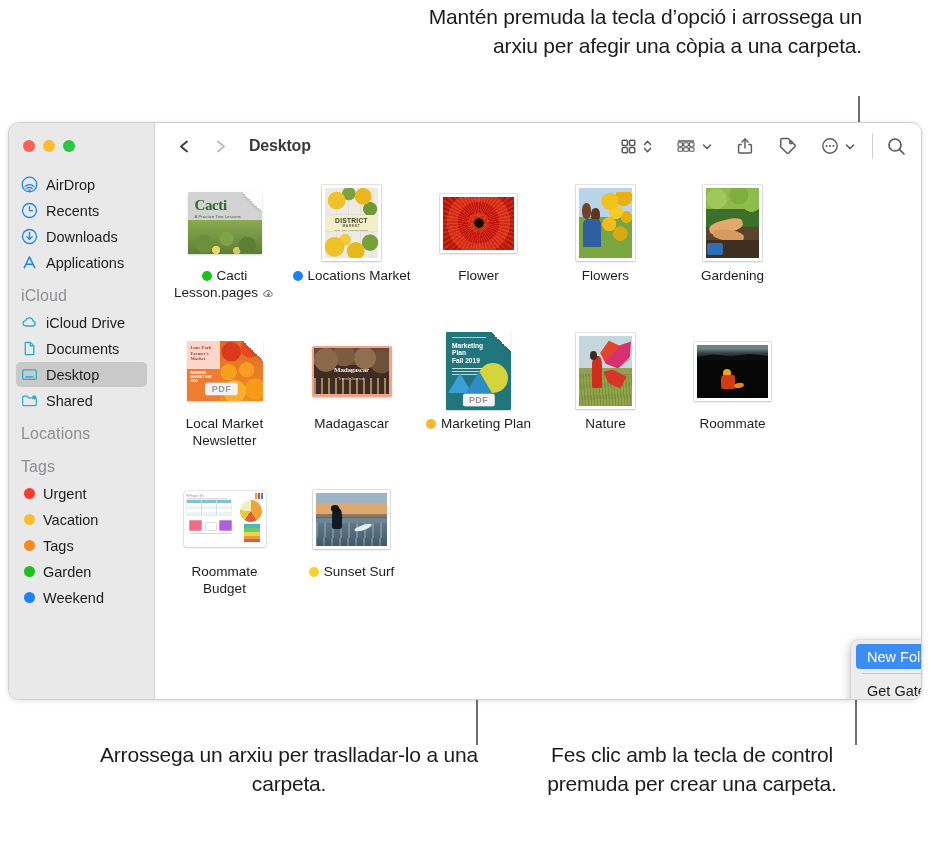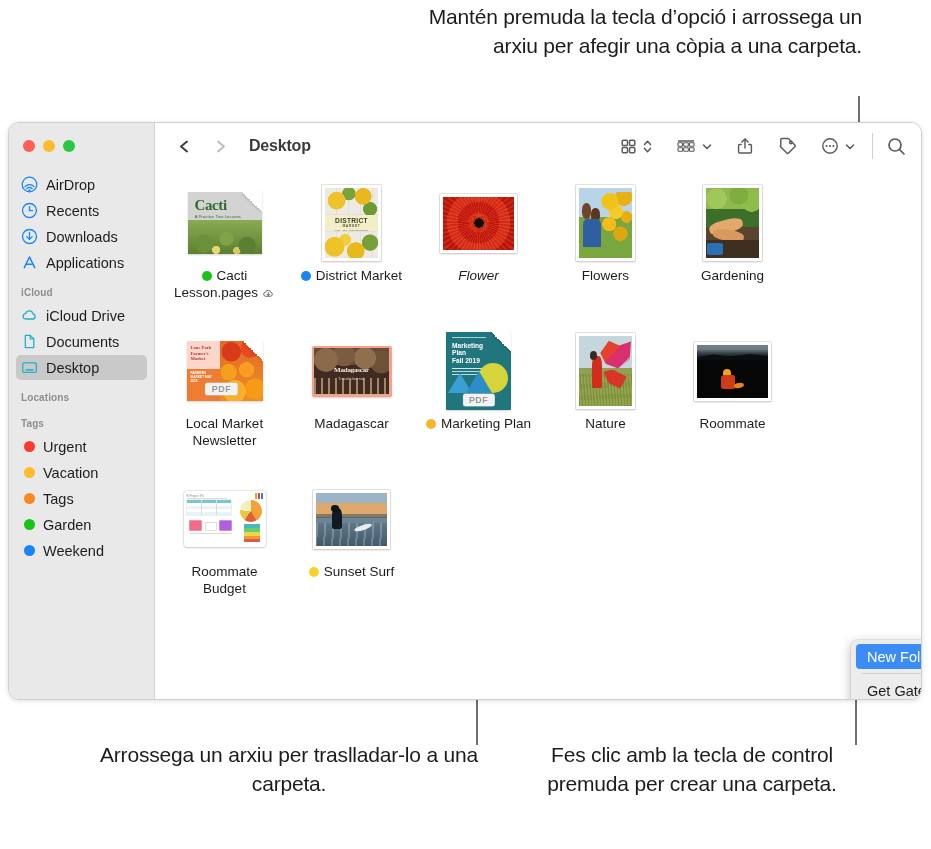--- a/index.html
+++ b/index.html
@@ -67,22 +67,22 @@
     padding-left: 14px;
     gap: 8px;
   }
   .light { width: 12px; height: 12px; border-radius: 50%; }
   .light.red    { background: #fc5f57; }
   .light.yellow { background: #fdbc2c; }
   .light.green  { background: #29c840; }
 
   .sb-group { padding-top: 2px; }
   .sb-header {
-    font-size: 10px;
-    font-weight: bold;
+    font-size: 16px;
+    font-weight: normal;
     color: #8e8e93;
     padding: 9px 0 4px 12px;
     letter-spacing: 0.1px;
   }
   .sb-item {
     display: flex;
     align-items: center;
     gap: 8px;
     height: 25px;
     margin: 1px 7px;
@@ -336,20 +336,29 @@
             <span class="sb-label">Documents</span>
           </div>
           <div class="sb-item selected">
             <span class="sb-icon">
               <svg width="18" height="17" viewBox="0 0 18 17" fill="none" stroke="#23b0c9" stroke-width="1.35" stroke-linejoin="round">
       <rect x="1.8" y="3.6" width="14.4" height="10.0" rx="1.5"></rect>
                 <line x1="4.8" y1="11.0" x2="13.2" y2="11.0" stroke-width="1.6"></line>
               </svg>
             </span>
             <span class="sb-label">Desktop</span>
+          </div>
+          <div class="sb-item">
+            <span class="sb-icon">
+              <svg width="18" height="17" viewBox="0 0 18 17" fill="none" stroke="#23b0c9" stroke-width="1.3" stroke-linejoin="round">
+      <path d="M1.8 5.2 a1.3 1.3 0 0 1 1.3 -1.3 h3.4 l1.5 1.7 h6.9 a1.3 1.3 0 0 1 1.3 1.3 v5.7 a1.3 1.3 0 0 1 -1.3 1.3 h-11.8 a1.3 1.3 0 0 1 -1.3 -1.3 z"></path>
+      <circle cx="14.0" cy="5.2" r="2.25" fill="#23b0c9" stroke="none"></circle>
+              </svg>
+            </span>
+            <span class="sb-label">Shared</span>
           </div>
         </div>
         <div class="sb-group">
           <div class="sb-header">Locations</div>
         </div>
         <div class="sb-group">
           <div class="sb-header">Tags</div>
           <div class="sb-item">
             <span class="tag-dot" style="background: rgb(252, 59, 48);"></span>
             <span class="sb-label">Urgent</span>
@@ -529,39 +538,39 @@
         <div style="text-align:center;font:bold 6.6px 'Liberation Sans',sans-serif;color:#3c3c20;margin-top:2.5px;letter-spacing:0.3px">DISTRICT</div>
         <div style="text-align:center;font:bold 3.4px 'Liberation Sans',sans-serif;color:#5a5a38;letter-spacing:0.6px">MARKET</div>
         <div style="text-align:center;font:2.4px 'Liberation Sans',sans-serif;color:#6c6c48;margin-top:1px">fresh · local · seasonal produce</div>
       </div>
               </div>
             </div>
           </div>
           <div class="file-label">
             <div style="display: flex; align-items: baseline; gap: 5px; justify-content: center; width: 100%;">
               <span class="file-dot" style="background: rgb(26, 132, 247);"></span>
-              <span>District Market</span>
+              <span>Locations Market</span>
             </div>
           </div>
         </div>
         <div class="file-cell">
           <div class="thumb-box">
             <div class="photo">
     <div class="photo-inner" style="width:71px;height:53px">
       <div style="position:absolute;inset:0;background:
           radial-gradient(circle at 50% 48%,#2a0c04 0 8%,#d6290f 9% 22%,#c41608 23% 46%,#d62a12 47% 70%,#bb1405 71% 100%)"></div>
       <div style="position:absolute;inset:0;background:
           repeating-conic-gradient(from 0deg at 50% 48%, rgba(255,255,255,0.10) 0 3deg, transparent 3deg 7deg)"></div>
       <div style="position:absolute;left:42%;top:38%;width:17%;height:23%;border-radius:50%;
           background:radial-gradient(circle,#1b0602 0 55%,#8f3c06 56% 80%,#d8a41b 81% 100%)"></div>
               </div>
             </div>
           </div>
           <div class="file-label">
-            <div style="display: flex; align-items: flex-end; gap: 5px; justify-content: center; width: 100%; font-style: italic;">
+            <div style="display: flex; align-items: flex-end; gap: 5px; justify-content: center; width: 100%;">
               <span>Flower</span>
             </div>
           </div>
         </div>
         <div class="file-cell">
           <div class="thumb-box">
             <div class="photo">
     <div class="photo-inner" style="width:53px;height:70px">
       <div style="position:absolute;inset:0;background:linear-gradient(#b7d4e8 0 42%,#7aa63f 42% 100%)"></div>
       <div style="position:absolute;right:-2%;top:6%;width:62%;height:74%;background:

